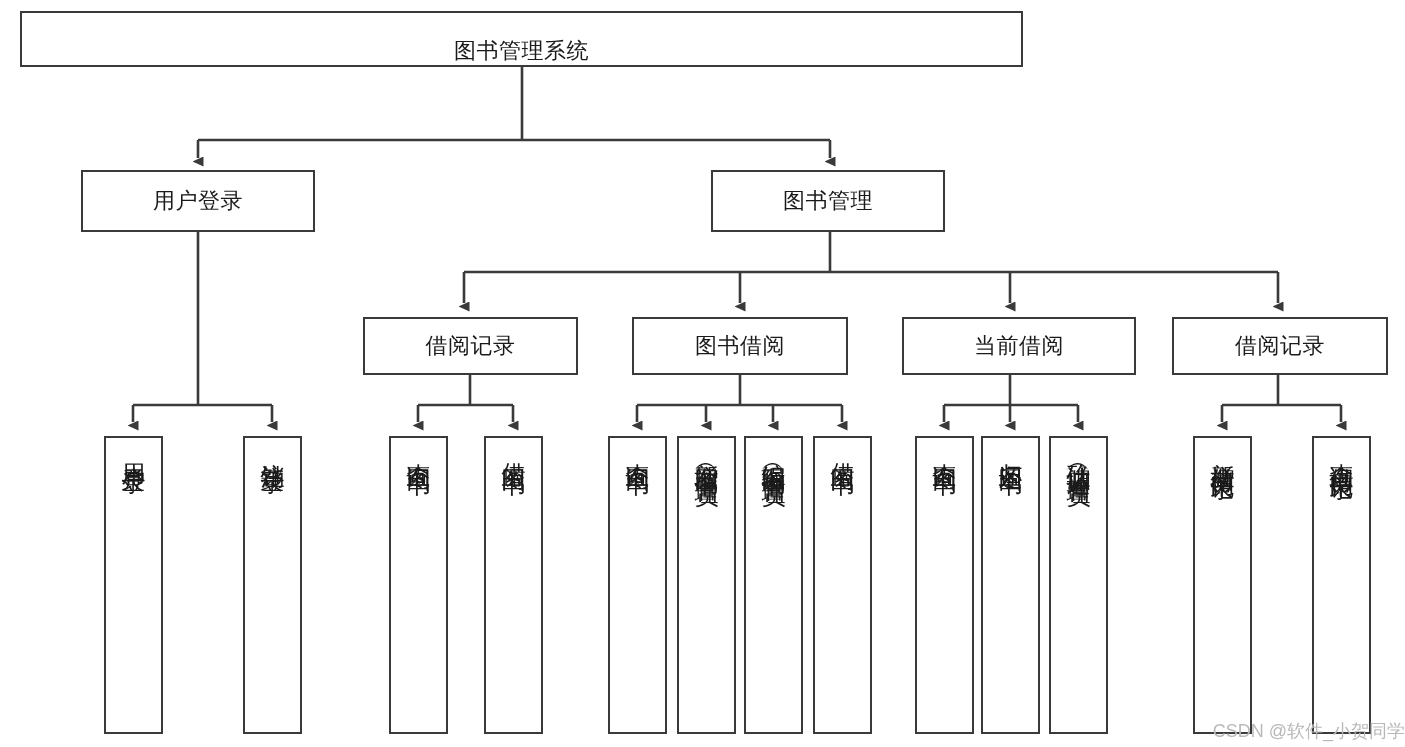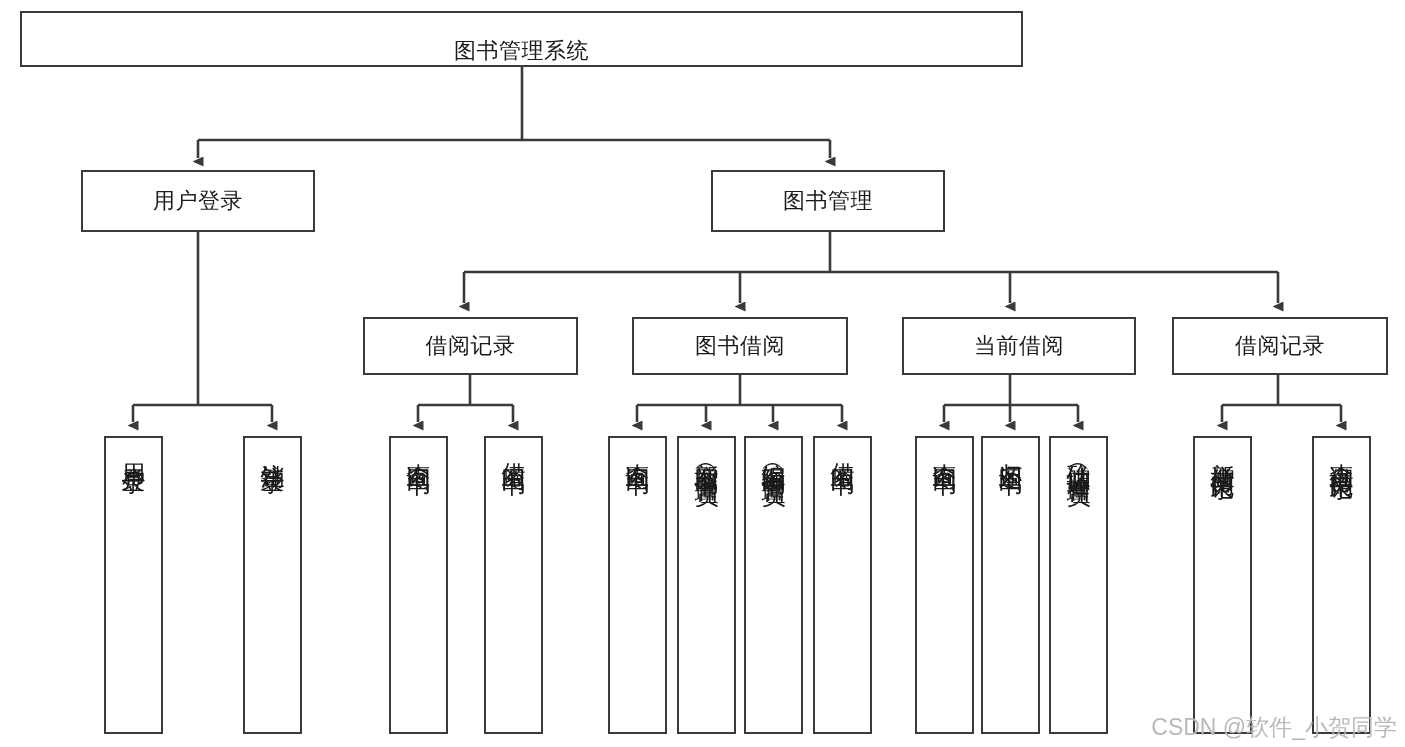--- a/index.html
+++ b/index.html
@@ -50,23 +50,23 @@
   }
   .node.vert .label {
     writing-mode: vertical-rl;
     text-orientation: upright;
     font-size: 24px;
     letter-spacing: 3px;
     line-height: 1.0;
   }
   .watermark {
     position: absolute;
-    right: 8px;
+    right: 0;
     bottom: 4px;
-    font-size: 23px;
+    font-size: 18px;
     color: #b9b9b9;
     white-space: nowrap;
     font-family: "Liberation Sans", "DejaVu Sans", sans-serif;
   }
 </style>
 </head>
 <body>
 
 <div id="canvas">
 

